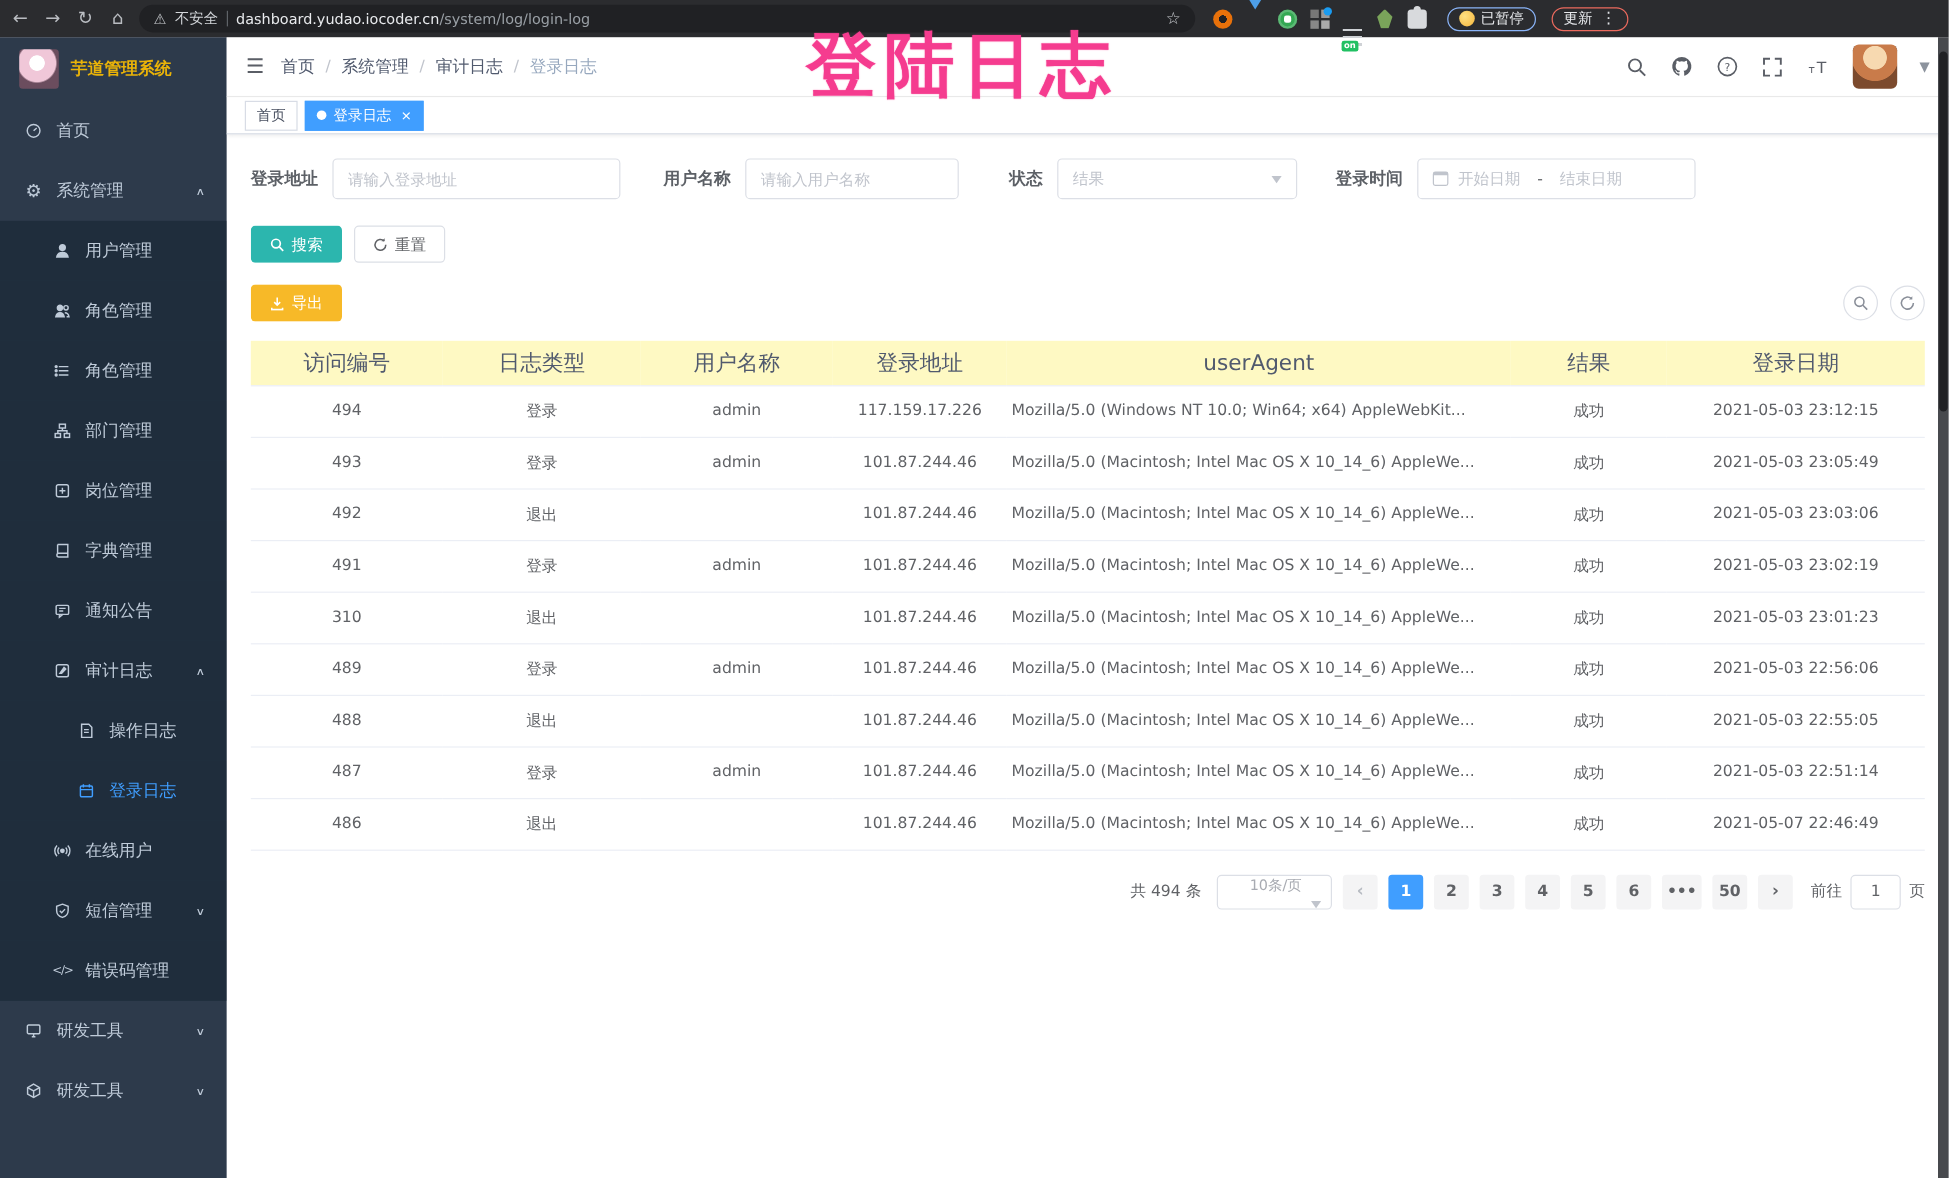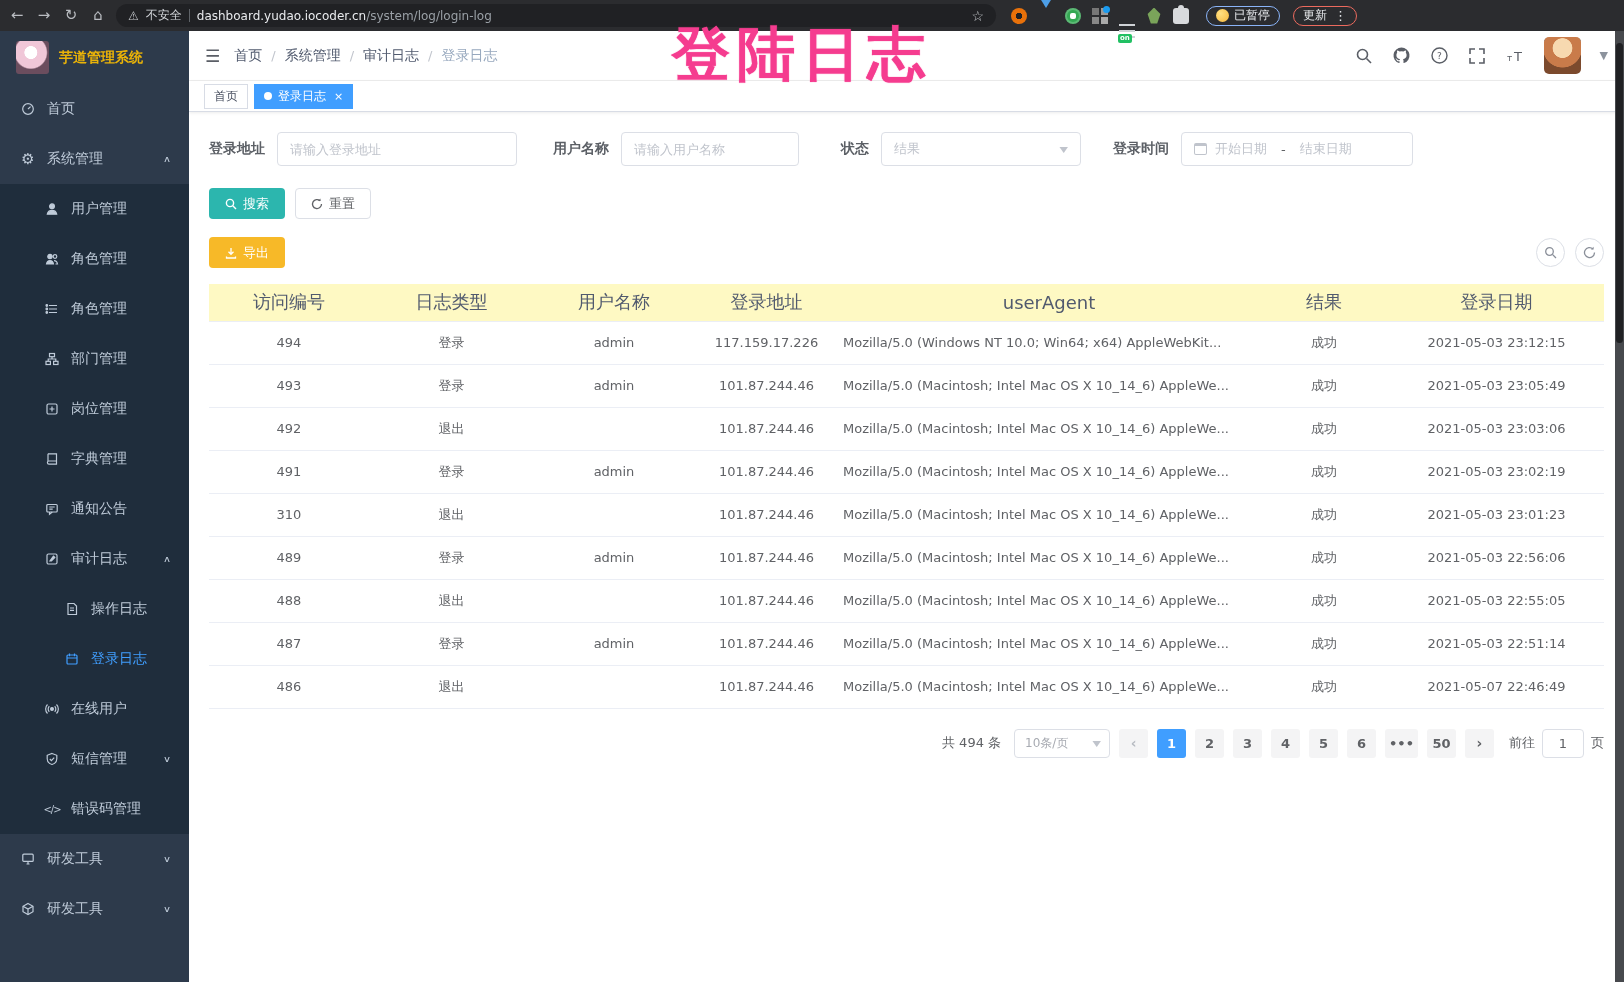--- a/index.html
+++ b/index.html
@@ -97,21 +97,21 @@
   thead th { background:#fef9c3; color:#515a6e; font-weight:normal; height:37px; text-align:center; font-size:18px; }
   thead th.col-ua { text-align:center; }
   tbody td { height:43px; border-top:1px solid #ebeef5; text-align:center; white-space:nowrap; overflow:hidden; text-overflow:ellipsis; }
   tbody tr:first-child td { border-top:1px solid #ebeef5; }
   tbody td.col-ua { text-align:left; padding-left:4px; }
   tbody tr:last-child td { border-bottom:1px solid #ebeef5; }
 
   
   .pagination { margin-top:20px; display:flex; align-items:center; justify-content:flex-end; gap:9px; font-size:13px; color:#606266; }
   .pg-total { margin-right:4px; }
-  .pg-size { width:96px; height:29px; border:1px solid #dcdfe6; border-radius:4px; display:flex; align-items:center; padding:0 8px 0 10px; color:#a8abb2; font-size:12px; cursor:pointer; }
+  .pg-size { width:96px; height:29px; border:1px solid #dcdfe6; border-radius:4px; display:flex; align-items:center; padding:0 8px 0 10px; color:#a8abb2; font-size:12px; cursor:pointer;flex-direction:column; }
   .pg-btn { min-width:29px; height:29px; border-radius:3px; background:#f4f4f5; color:#606266; font-weight:bold; display:inline-flex; align-items:center; justify-content:center; cursor:pointer; padding:0 4px; font-size:13px; }
   .pg-btn.chev { color:#b7bbc2; font-size:14px; }
   .pg-btn.chev.next { color:#606266; }
   .pg-btn.active { background:#409eff; color:#fff; }
   .pg-goto { display:flex; align-items:center; gap:7px; margin-left:6px; }
   .pg-input { width:42px; height:29px; border:1px solid #dcdfe6; border-radius:4px; text-align:center; font-size:13px; color:#606266; outline:none; font-family:inherit; }
 
   
   .overlay-text { position:absolute; left:672px; top:16px; font-size:58px; font-weight:bold; color:#f53c8f; letter-spacing:7px; z-index:50; pointer-events:none; text-shadow:0 0 1px #f53c8f; }
   .page-scrollbar { position:absolute; right:0; top:31px; width:9px; height:951px; background:#47494d; z-index:40; }

